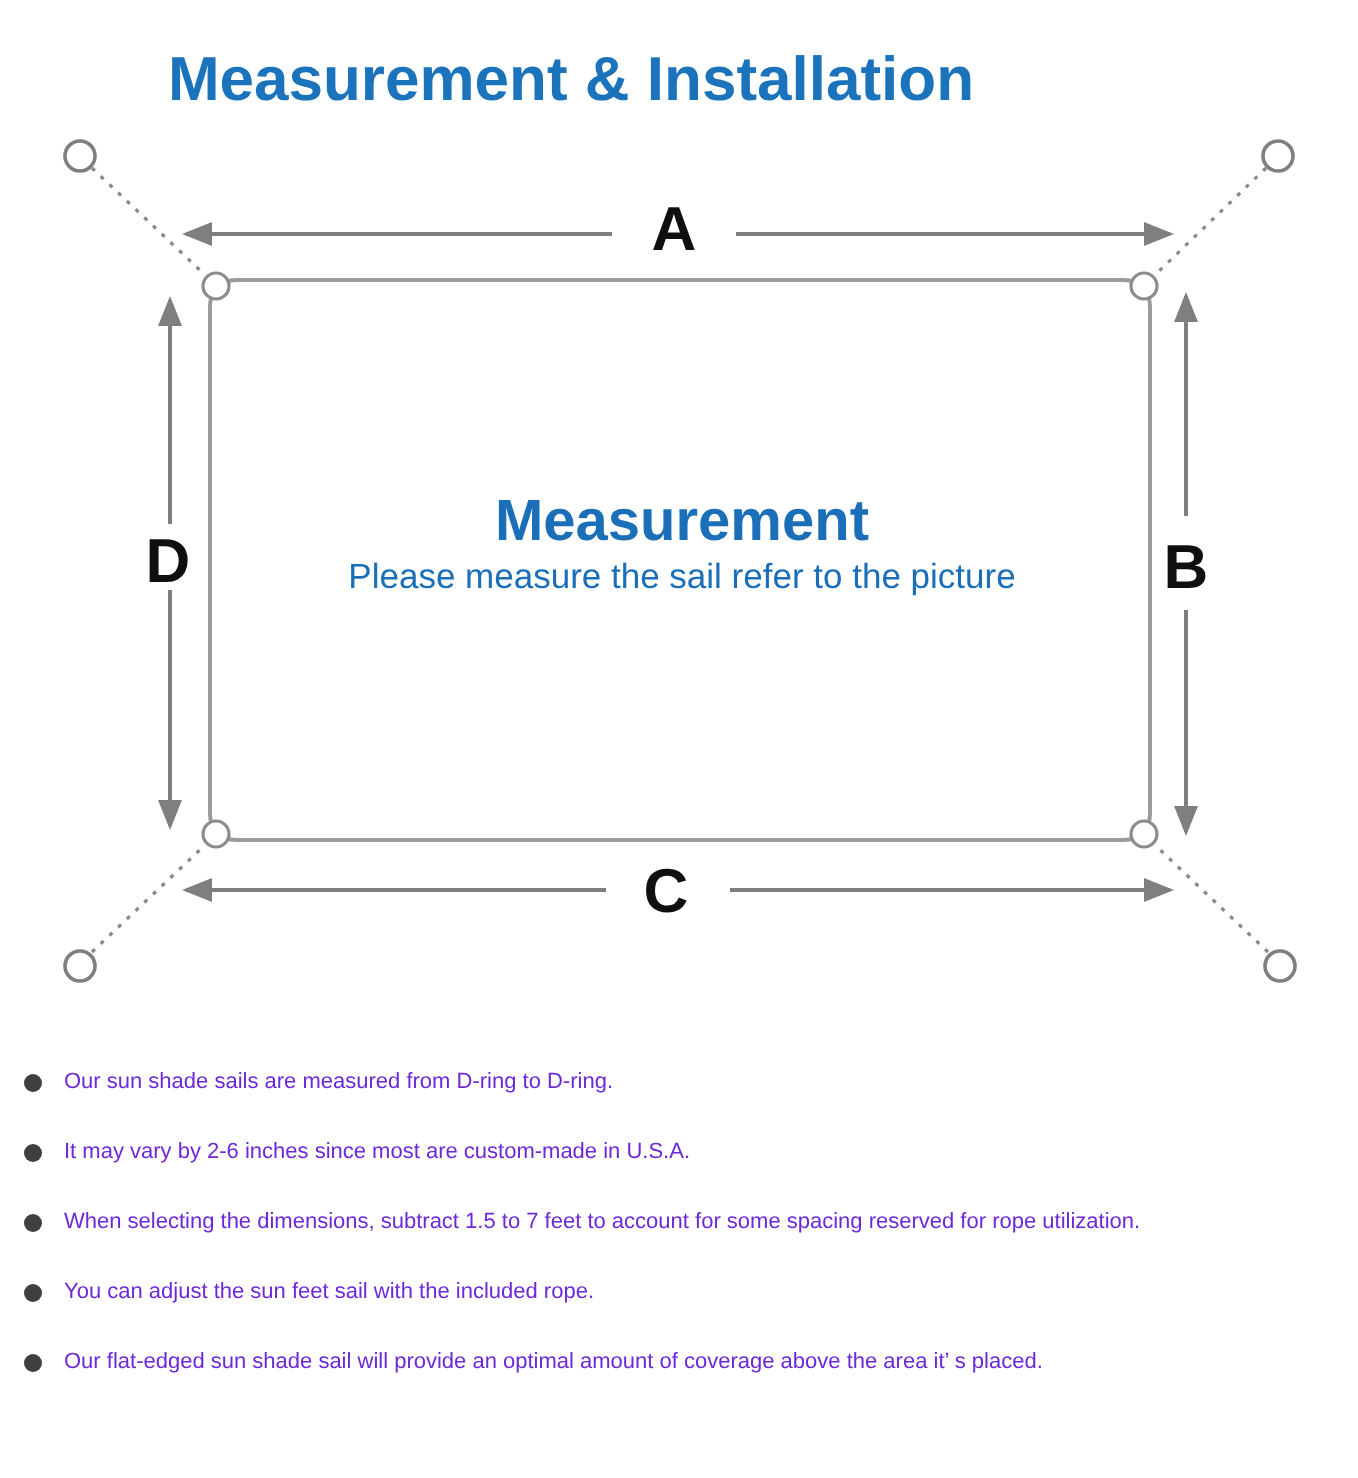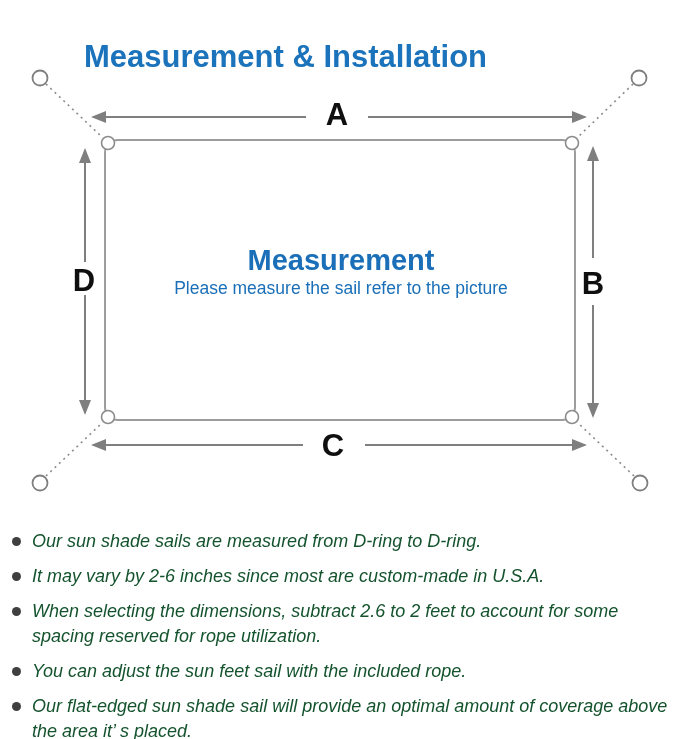--- a/index.html
+++ b/index.html
@@ -9,21 +9,21 @@
   }
   body {
     width: 679px;
     height: 739px;
     position: relative;
     overflow: hidden;
     font-family: "Liberation Sans", sans-serif;
   }
   .page-title {
     position: absolute;
-    top: 18px;
+    top: 1px;
     left: 0;
     width: 571px;
     text-align: center;
     font-size: 31px;
     font-weight: bold;
     color: #1b73bb;
     letter-spacing: 0px;
   }
   .diagram-svg {
     position: absolute;
@@ -55,24 +55,23 @@
     top: 529px;
     width: 679px;
     list-style: none;
     margin: 0;
     padding: 0;
   }
   .instructions li {
     position: relative;
     padding: 0 4px 0 32px;
     margin-bottom: 10px;
-    font-size: 18px;
+    font-size: 11px;
     line-height: 25px;
-    color: #14532d;
-    font-style: italic;
+    color: #6d28d9;
   }
   .instructions .dot {
     position: absolute;
     left: 12px;
     top: 8px;
     width: 9px;
     height: 9px;
     border-radius: 50%;
     background: #3f3f3f;
   }
@@ -131,21 +130,21 @@
   <li>
     <span class="dot"></span>
     <span>Our sun shade sails are measured from D-ring to D-ring.</span>
   </li>
   <li>
     <span class="dot"></span>
     <span>It may vary by 2-6 inches since most are custom-made in U.S.A.</span>
   </li>
   <li>
     <span class="dot"></span>
-    <span>When selecting the dimensions, subtract 2.6 to 2 feet to account for some spacing reserved for rope utilization.</span>
+    <span>When selecting the dimensions, subtract 1.5 to 7 feet to account for some spacing reserved for rope utilization.</span>
   </li>
   <li>
     <span class="dot"></span>
     <span>You can adjust the sun feet sail with the included rope.</span>
   </li>
   <li>
     <span class="dot"></span>
     <span>Our flat-edged sun shade sail will provide an optimal amount of coverage above the area it’ s placed.</span>
   </li>
 </ul>

